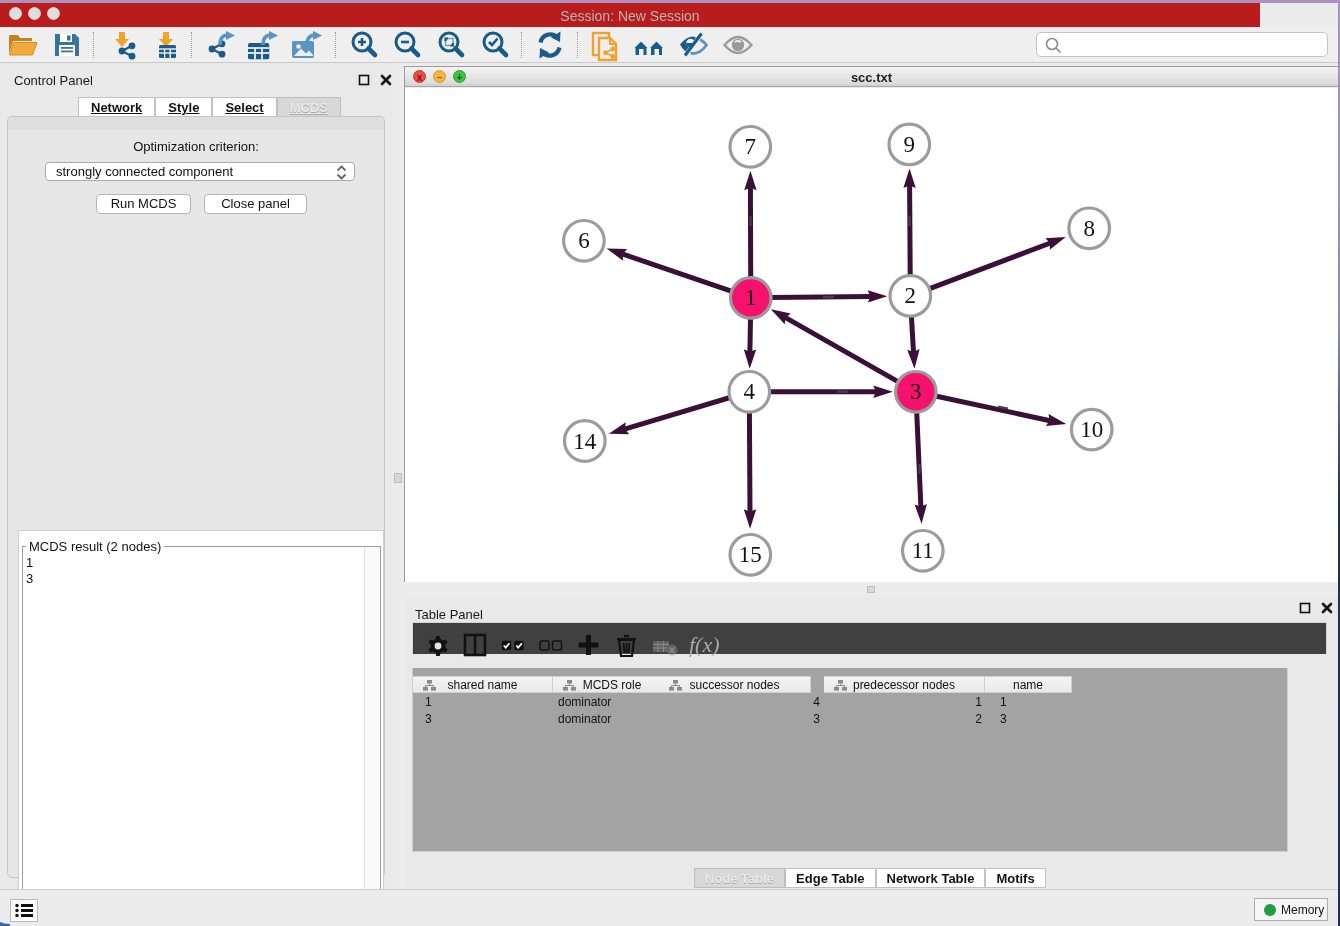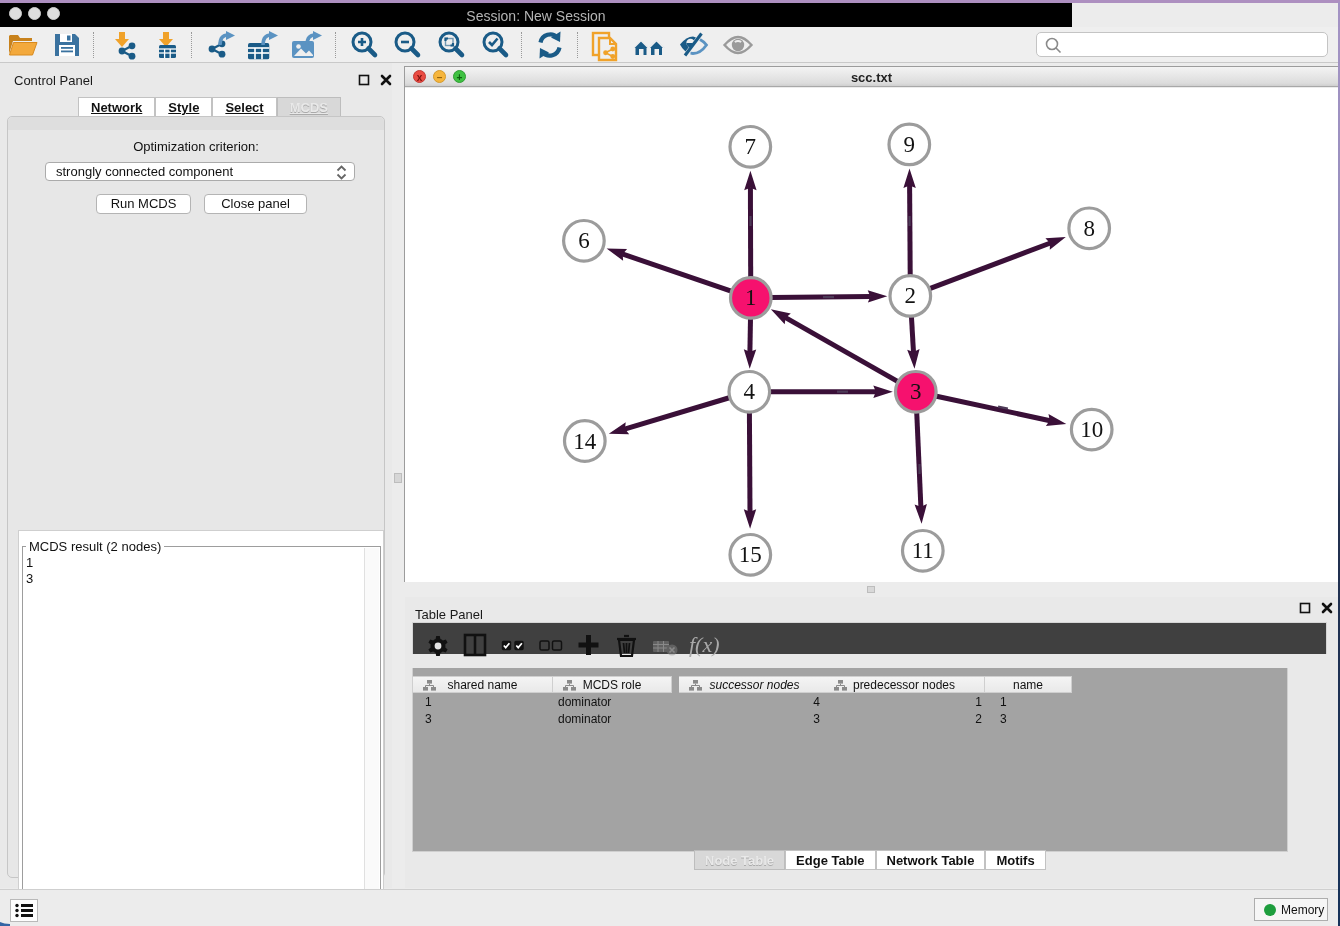--- a/index.html
+++ b/index.html
@@ -2,21 +2,21 @@
 <html><head>
 <meta charset="utf-8">
 <style>
   svg text { -webkit-font-smoothing: antialiased; }
   * { margin:0; padding:0; box-sizing:border-box; }
   html,body { width:1340px; height:926px; overflow:hidden; }
   body { font-family:"Liberation Sans", sans-serif; background:#ececec; position:relative; }
   .abs { position:absolute; }
   
   #topline { left:0; top:0; width:1340px; height:3px; background:#ad8fc0; }
-  #titlebar { left:0; top:3px; width:1072px; height:24px; background:#000000; }
+  #titlebar { left:0; top:3px; width:1260px; height:24px; background:#b91c1c; }
   #titlebar .dot { position:absolute; top:4px; width:13px; height:13px; border-radius:50%; background:#dedede; border:1px solid #cdcdcd; }
   #wtitle { position:absolute; top:5px; left:0; width:100%; text-align:center; font-size:14px; color:#b4b4b4; }
   #toolbar { left:0; top:27px; width:1338px; height:36px; background:#efefef; border-bottom:1px solid #c9c9c9; }
   .sep { position:absolute; top:5px; height:26px; width:1px; border-left:1px dotted #9a9a9a; }
   .tbi { position:absolute; top:3px; }
   #searchbox { position:absolute; left:1036px; top:5px; width:292px; height:25px; background:#fff; border:1px solid #c4c4c4; border-radius:5px; }
   
   #cpanel { left:0; top:63px; width:392px; height:825px; background:#e9e9e9; }
   .dockhead { position:absolute; left:14px; top:10px; font-size:13px; color:#1a1a1a; }
   .tabs { position:absolute; display:flex; }
@@ -38,21 +38,21 @@
   #nettitle .t { position:absolute; width:100%; text-align:center; top:3px; font-size:13px; font-weight:bold; color:#222; }
   .tl { position:absolute; top:3px; width:13px; height:13px; border-radius:50%; font-size:10px; font-weight:bold; text-align:center; line-height:13px; }
   #canvas { position:absolute; left:0; top:21px; width:933px; height:495px; background:#fff; }
   
   #hsplit { left:404px; top:582px; width:936px; height:15px; background:#ececec; }
   #tpanel { left:405px; top:597px; width:935px; height:291px; background:#e9e9e9; }
   #ttoolbar { position:absolute; left:7px; top:25px; width:915px; height:32px; background:#404040; border:1px solid #d5d5d5; border-bottom:none; }
   #tablebox { position:absolute; left:7px; top:71px; width:876px; height:184px; background:#a3a3a3; border:1px solid #cfcfcf; border-top:none; }
   .th { position:absolute; top:8px; height:17px; background:linear-gradient(180deg,#f4f4f4,#e9e9e9); border:1px solid #cfcfcf; border-left:none; font-size:12px; color:#111; text-align:center; line-height:16px; }
   .td { position:absolute; font-size:12px; color:#111; height:17px; line-height:17px; }
-  .btabs { position:absolute; display:flex; left:289px; top:253px; }
+  .btabs { position:absolute; display:flex; left:289px; top:271px; }
   .btab { font-size:13px; font-weight:bold; color:#111; background:#fff; border:1px solid #c2c2c2; padding:2px 10px 3px; height:20px; }
   .btab.sel { background:#d8d8d8; color:#e9e9e9; text-shadow:0 1px 0 #aaa; border-color:#bdbdbd; }
   
   #statusbar { left:0; top:889px; width:1340px; height:37px; background:#ececec; border-top:1px solid #cfcfcf; }
   #listbtn { position:absolute; left:10px; top:9px; width:28px; height:23px; background:#fdfdfd; border:1px solid #b9b9b9; }
   #membtn { position:absolute; left:1254px; top:8px; width:74px; height:23px; background:#f6f6f6; border:1px solid #adadad; font-size:12px; color:#111; }
   
   #redge { left:1338px; top:2px; width:2px; height:924px; background:linear-gradient(180deg,#a493c4 0px,#9990bf 200px,#8d8aba 320px,#525a85 420px,#23304e 500px,#16325a 926px); }
 </style>
 </head>
@@ -392,21 +392,21 @@
           <path d="M6.5 3.6 L6.5 5.5 M2.5 7 L2.5 5.5 L10.5 5.5 L10.5 7" stroke="#8a8a8a" stroke-width="1" fill="none"></path>
         </svg>shared name</div>
 <div class="th" style="left:140px;width:119px;"><svg width="13" height="11" style="position:absolute;left:10px;top:3px">
           <g fill="#8a8a8a">
             <rect x="4" y="0" width="5" height="3.6"></rect>
             <rect x="0" y="7" width="5" height="3.6"></rect>
             <rect x="8" y="7" width="5" height="3.6"></rect>
           </g>
           <path d="M6.5 3.6 L6.5 5.5 M2.5 7 L2.5 5.5 L10.5 5.5 L10.5 7" stroke="#8a8a8a" stroke-width="1" fill="none"></path>
         </svg>MCDS role</div>
-<div class="th" style="left:266px;width:152px;font-style:italic;"><svg width="13" height="11" style="position:absolute;left:10px;top:3px">
+<div class="th" style="left:246px;width:152px;"><svg width="13" height="11" style="position:absolute;left:10px;top:3px">
           <g fill="#8a8a8a">
             <rect x="4" y="0" width="5" height="3.6"></rect>
             <rect x="0" y="7" width="5" height="3.6"></rect>
             <rect x="8" y="7" width="5" height="3.6"></rect>
           </g>
           <path d="M6.5 3.6 L6.5 5.5 M2.5 7 L2.5 5.5 L10.5 5.5 L10.5 7" stroke="#8a8a8a" stroke-width="1" fill="none"></path>
         </svg>successor nodes</div>
 <div class="th" style="left:411px;width:161px;"><svg width="13" height="11" style="position:absolute;left:10px;top:3px">
           <g fill="#8a8a8a">
             <rect x="4" y="0" width="5" height="3.6"></rect>

